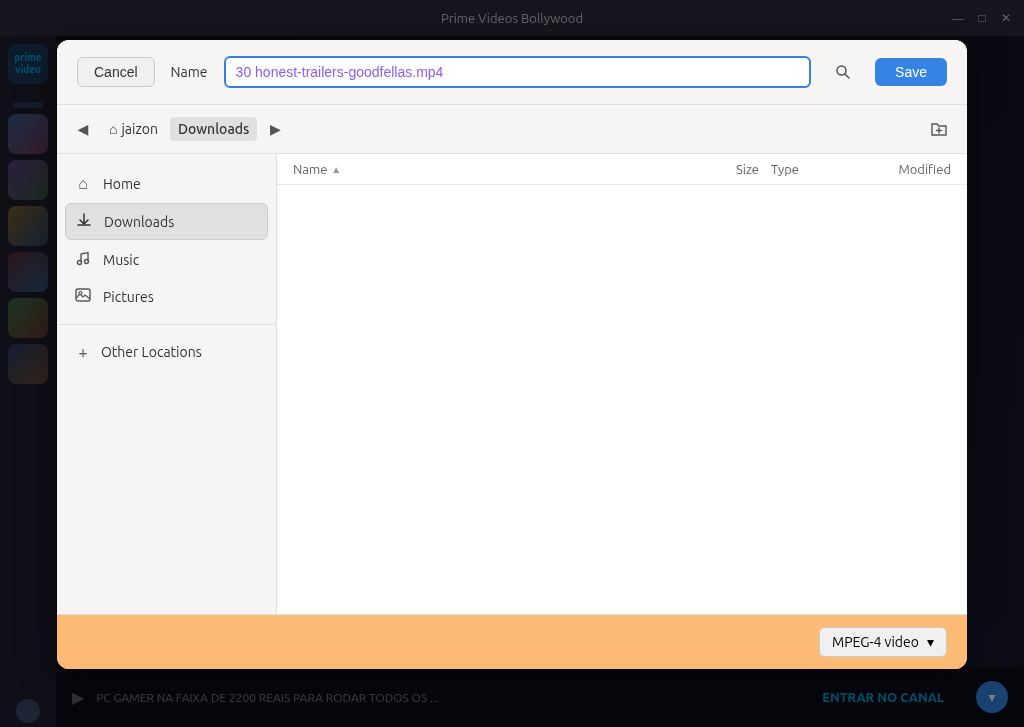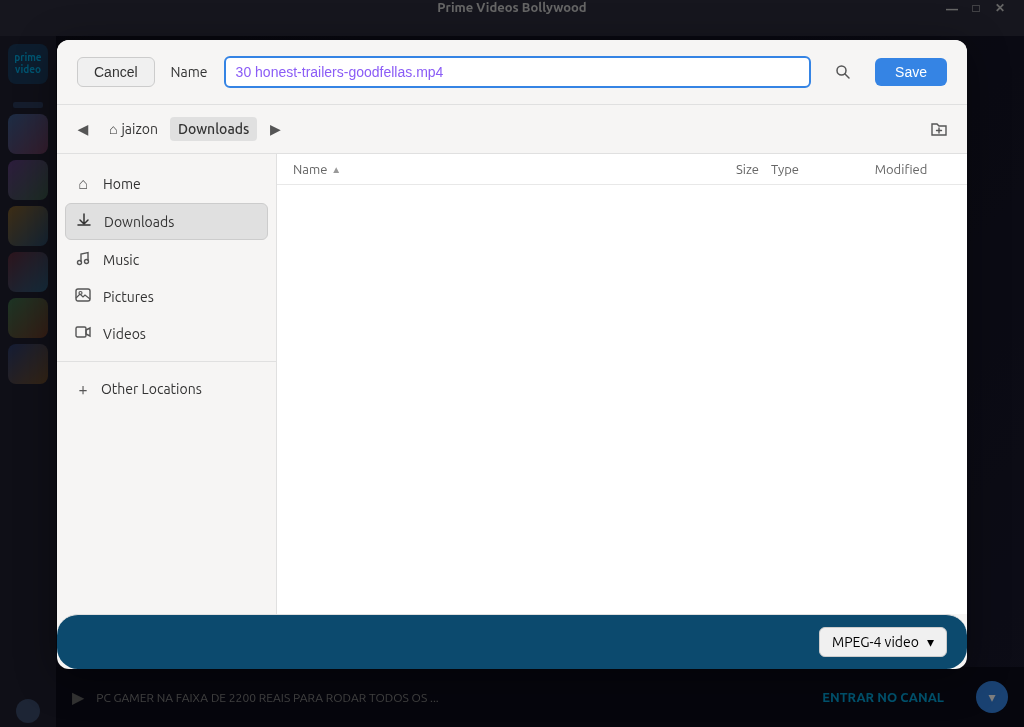--- a/index.html
+++ b/index.html
@@ -21,24 +21,23 @@
 
     
     .title-bar {
       position: absolute;
       top: 0;
       left: 0;
       right: 0;
       height: 36px;
       background: #2d2d3d;
       display: flex;
-      align-items: flex-start;
+      align-items: center;
       justify-content: space-between;
-      padding: 0 16px;
-      font-weight: bold;
+      padding: 0 10px;
     }
     .title-bar-title {
       color: #ccc;
       font-size: 13px;
       position: absolute;
       left: 50%;
       transform: translateX(-50%);
     }
     .title-bar-controls {
       display: flex;
@@ -323,21 +322,21 @@
       align-items: center;
       padding: 8px 16px;
       border-bottom: 1px solid #e8e8e8;
       font-size: 13px;
       color: #666;
     }
 
     .col-name { flex: 1; display: flex; align-items: center; gap: 4px; }
     .col-size { width: 60px; text-align: right; }
     .col-type { width: 80px; text-align: left; margin-left: 12px; }
-    .col-modified { width: 100px; text-align: center; }
+    .col-modified { width: 100px; text-align: right; }
 
     .sort-arrow {
       font-size: 10px;
       color: #999;
     }
 
     .file-row {
       display: flex;
       align-items: center;
       padding: 8px 16px;
@@ -361,26 +360,25 @@
     .file-modified {
       width: 100px;
       text-align: right;
       color: #555;
       font-size: 13px;
     }
 
     
     .dialog-footer {
       padding: 12px 20px;
-      background: #0c4a6e;
+      background: #fdba74;
       border-top: 1px solid #e0e0e0;
       display: flex;
       justify-content: flex-end;
       align-items: center;
-      border-radius: 21px;
     }
 
     .format-select {
       padding: 6px 12px;
       border: 1px solid #ccc;
       border-radius: 6px;
       background: #f0f0f0;
       font-size: 14px;
       cursor: pointer;
       display: flex;
@@ -494,29 +492,20 @@
         <div class="sidebar-item">
           <span class="sidebar-icon">
             <svg width="16" height="16" viewBox="0 0 16 16" fill="none">
               <rect x="1" y="2" width="14" height="12" rx="2" stroke="#555" stroke-width="1.4" fill="none"></rect>
               <circle cx="5.5" cy="6" r="1.5" stroke="#555" stroke-width="1.2" fill="none"></circle>
               <path d="M1 11l4-4 3 3 2-2 5 4" stroke="#555" stroke-width="1.2"></path>
             </svg>
           </span>
           <span>Pictures</span>
         </div>
-        <div class="sidebar-item">
-          <span class="sidebar-icon">
-            <svg width="16" height="16" viewBox="0 0 16 16" fill="none">
-              <rect x="1" y="3" width="10" height="10" rx="1.5" stroke="#555" stroke-width="1.4" fill="none"></rect>
-              <path d="M11 6l4-2v8l-4-2V6z" stroke="#555" stroke-width="1.4" fill="none"></path>
-            </svg>
-          </span>
-          <span>Videos</span>
-        </div>
         <div class="sidebar-divider"></div>
         <div class="sidebar-other">
           <span style="font-size:16px;color:#555;width:20px;text-align:center;">+</span>
           <span>Other Locations</span>
         </div>
       </div>
 
       <div class="file-list">
         <div class="file-list-header">
           <div class="col-name">

